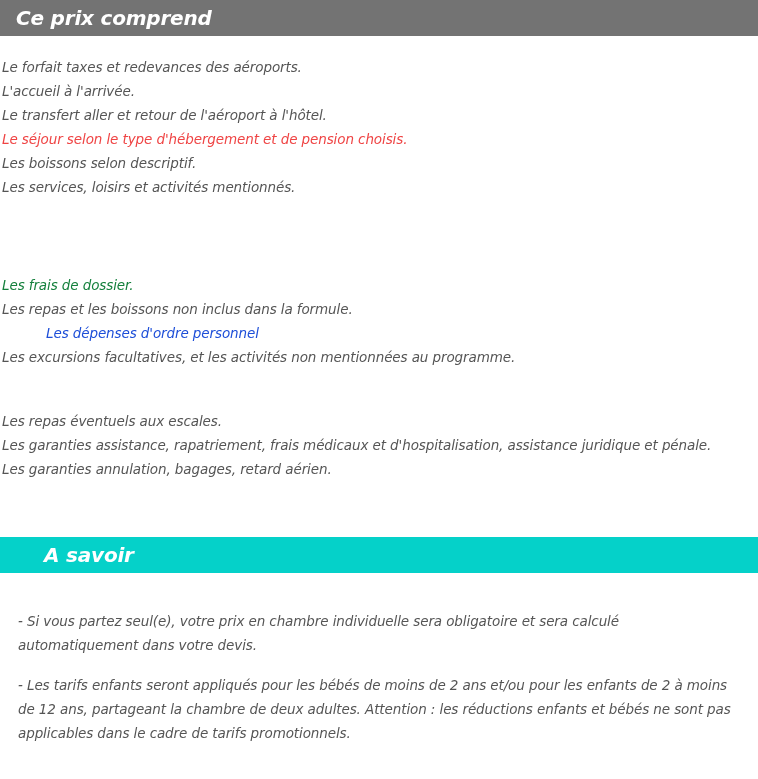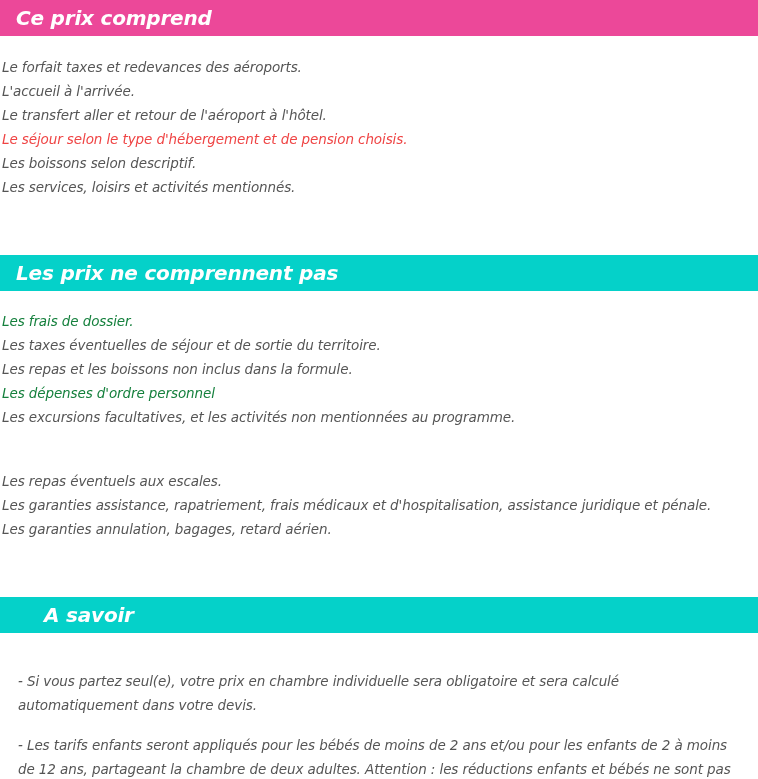--- a/index.html
+++ b/index.html
@@ -66,46 +66,42 @@
   .gap-top-body { height: 19px; }
   .gap-top-body-2 { height: 18px; }
   .gap-top-body-3 { height: 20px; }
 </style>
 </head>
 <body style="background: rgb(255, 255, 255);">
 
 <div class="page">
 
   <div class="section">
-    <div class="section-header" style="background: #ec4899;">
+    <div class="section-header" style="background: #737373;">
       <span class="title" style="color: rgb(255, 255, 255);">Ce prix comprend</span>
     </div>
     <div class="gap-top-body"></div>
     <div class="section-body">
       <div class="list-line" style="color: rgb(85, 85, 85);">Le forfait taxes et redevances des aéroports.</div>
       <div class="list-line" style="color: rgb(85, 85, 85);">L'accueil à l'arrivée.</div>
       <div class="list-line" style="color: rgb(85, 85, 85);">Le transfert aller et retour de l'aéroport à l'hôtel.</div>
       <div class="list-line" style="color: #ef4444;">Le séjour selon le type d'hébergement et de pension choisis.</div>
       <div class="list-line" style="color: rgb(85, 85, 85);">Les boissons selon descriptif.</div>
       <div class="list-line" style="color: rgb(85, 85, 85);">Les services, loisirs et activités mentionnés.</div>
     </div>
   </div>
 
   <div class="spacer-after-list-1"></div>
 
   <div class="section">
-    <div class="section-header" style="background: rgb(5, 209, 201);">
-      <span class="title" style="color: rgb(255, 255, 255);">Les prix ne comprennent pas</span>
-    </div>
     <div class="gap-top-body-2"></div>
     <div class="section-body">
       <div class="list-line" style="color: #15803d;">Les frais de dossier.</div>
-      <div class="list-line" style="color: rgb(85, 85, 85);">Les taxes éventuelles de séjour et de sortie du territoire.</div>
       <div class="list-line" style="color: rgb(85, 85, 85);">Les repas et les boissons non inclus dans la formule.</div>
-      <div class="list-line" style="color: #15803d;">Les dépenses d'ordre personnel</div>
+      <div class="list-line" style="color: #1d4ed8; margin-left: 44px;">Les dépenses d'ordre personnel</div>
       <div class="list-line" style="color: rgb(85, 85, 85);">Les excursions facultatives, et les activités non mentionnées au programme.</div>
       <div class="list-line" style="color: rgb(85, 85, 85); margin-top: 40px;">Les repas éventuels aux escales.</div>
       <div class="list-line" style="color: rgb(85, 85, 85);">Les garanties assistance, rapatriement, frais médicaux et d'hospitalisation, assistance juridique et pénale.</div>
       <div class="list-line" style="color: rgb(85, 85, 85);">Les garanties annulation, bagages, retard aérien.</div>
     </div>
   </div>
 
   <div class="spacer-after-list-2"></div>
 
   <div class="section">

